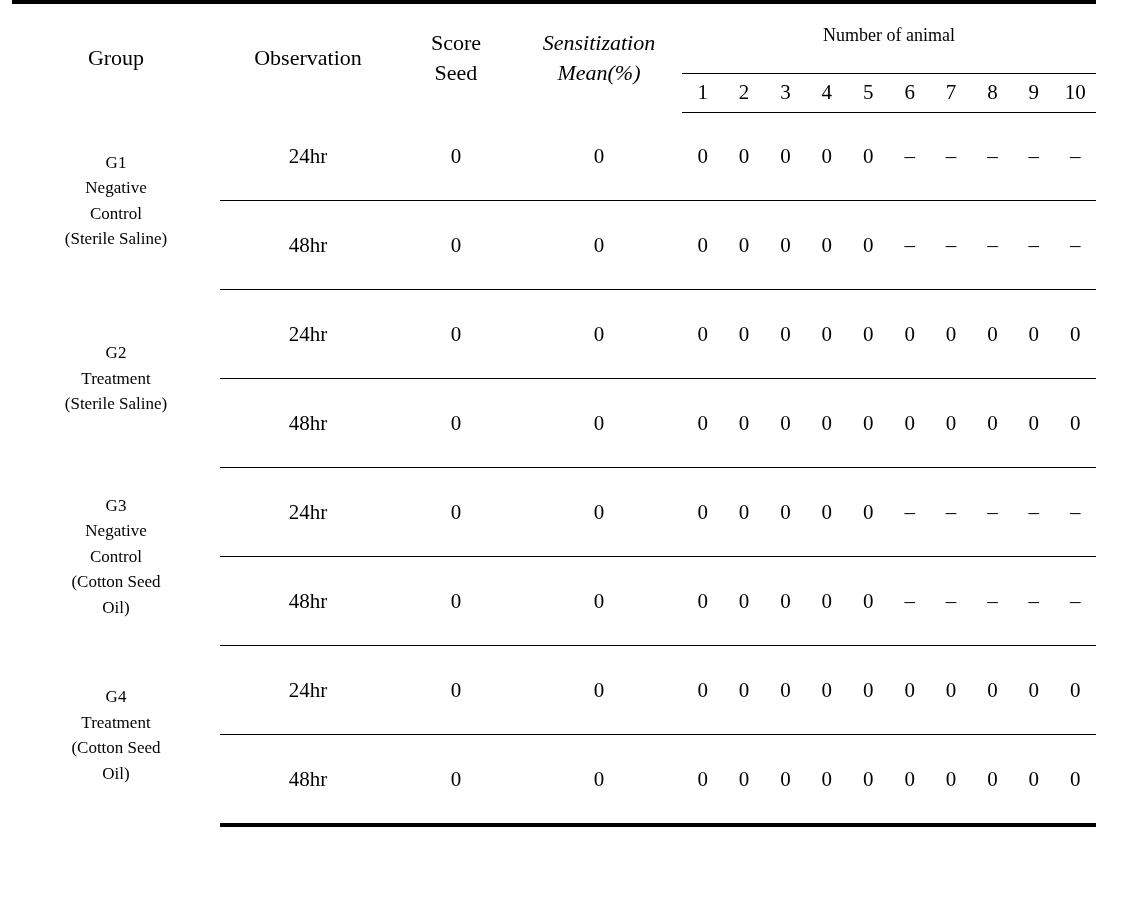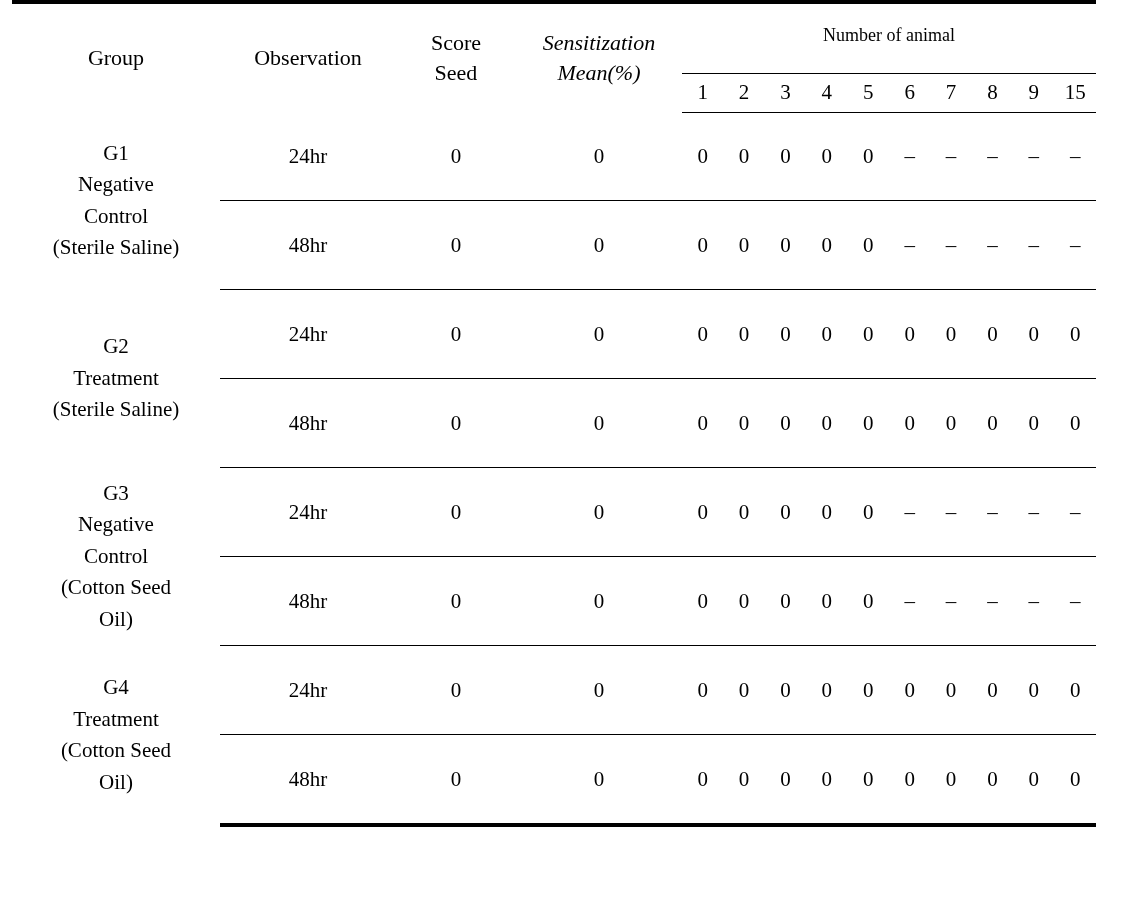--- a/index.html
+++ b/index.html
@@ -74,21 +74,21 @@
     display: block;
     padding-bottom: 3px;
   }
   .animal-num {
     font-size: 21px;
     height: 38px;
   }
 
   
   td.group-cell {
-    font-size: 21px;
+    font-size: 17px;
     line-height: 1.5;
     vertical-align: middle;
   }
   td.group-cell .gl { display: block; white-space: nowrap; }
 
   td.obs-cell,
   td.num-cell,
   td.animal-cell {
     font-size: 21px;
   }
@@ -144,21 +144,21 @@
       <tr class="rule-thin-bottom">
         <th class="col-animal animal-num">1</th>
         <th class="col-animal animal-num">2</th>
         <th class="col-animal animal-num">3</th>
         <th class="col-animal animal-num">4</th>
         <th class="col-animal animal-num">5</th>
         <th class="col-animal animal-num">6</th>
         <th class="col-animal animal-num">7</th>
         <th class="col-animal animal-num">8</th>
         <th class="col-animal animal-num">9</th>
-        <th class="col-animal animal-num">15</th>
+        <th class="col-animal animal-num">10</th>
       </tr>
     </thead>
 
     <tbody id="table-body">
         <tr class="subrow-divider">
           <td class="group-cell" rowspan="2">
             <span class="gl">G1</span>
             <span class="gl">Negative</span>
             <span class="gl">Control</span>
             <span class="gl">(Sterile Saline)</span>

